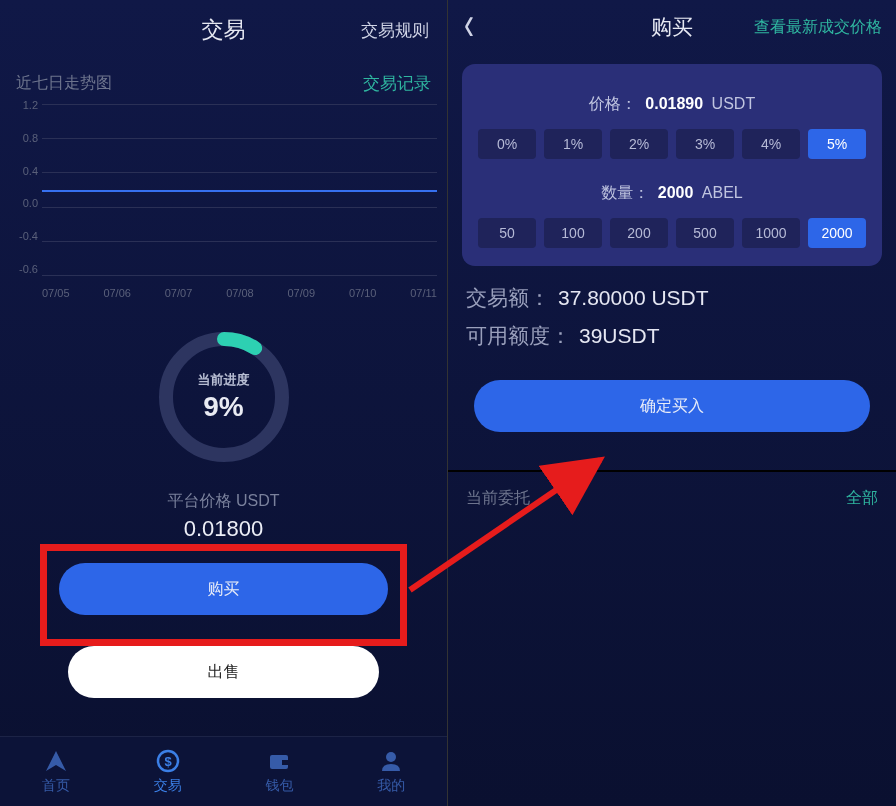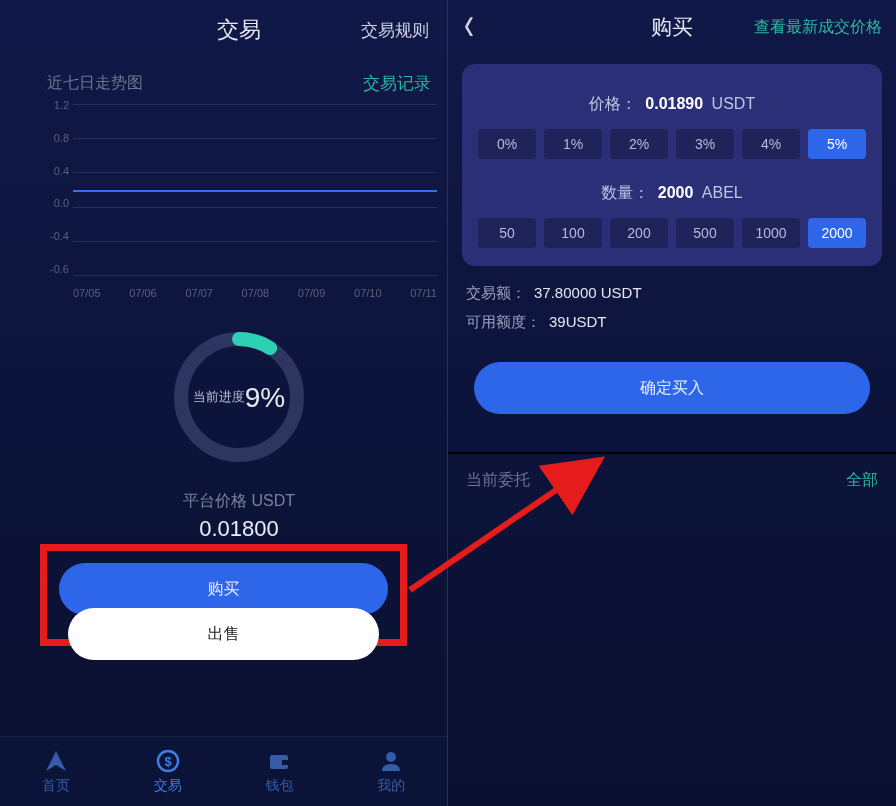--- a/index.html
+++ b/index.html
@@ -1,18 +1,18 @@
 <!DOCTYPE html>
 <html><head>
 <meta charset="utf-8">
 <style>
 * { margin:0; padding:0; box-sizing:border-box; font-family:-apple-system,"Helvetica Neue",Arial,sans-serif; }
 body { width:896px; height:806px; background:#0c1230; display:flex; overflow:hidden; }
 .screen { position:relative; height:806px; background:linear-gradient(#101847,#0a1030); color:#cdd3e8; }
-.left { width:448px; border-right:1px solid #333;padding-left:31px; }
+.left { width:448px; border-right:1px solid #333; }
 .right { width:448px; }
 
 
 .l-header { position:relative; height:60px; display:flex; align-items:center; justify-content:center; }
 .l-title { color:#e6e8f2; font-size:22px; }
 .l-rules { position:absolute; right:18px; color:#d0d4e6; font-size:17px; }
 .l-sub { display:flex; justify-content:space-between; align-items:center; padding:12px 16px 4px; }
 .l-sub-l { color:#6d748d; font-size:16px; }
 .l-sub-r { color:#2fb6a0; font-size:17px; }
 
@@ -20,21 +20,21 @@
 .chart-yaxis { position:absolute; left:0; top:0; bottom:24px; width:28px; display:flex; flex-direction:column; justify-content:space-between; }
 .chart-yaxis span { font-size:11px; color:#5a607a; text-align:right; }
 .chart-grid { position:absolute; left:32px; right:0; top:5px; bottom:24px; }
 .chart-hline { position:absolute; left:0; right:0; border-top:1px solid #2a3056; }
 .chart-line { position:absolute; left:0; right:0; top:50%; height:2px; background:#3670f0; }
 .chart-xaxis { position:absolute; left:32px; right:0; bottom:0; display:flex; justify-content:space-between; }
 .chart-xaxis span { font-size:11px; color:#5a607a; }
 
 .gauge { width:140px; height:140px; margin:28px auto 8px; position:relative; }
 .gauge svg { transform:rotate(-90deg); }
-.gauge-text { position:absolute; inset:0; display:flex; flex-direction:row; align-items:center; justify-content:center; }
+.gauge-text { position:absolute; inset:0; display:flex; flex-direction:column; align-items:center; justify-content:center;font-weight:bold; }
 .gauge-lbl { font-size:13px; color:#b8bed3; }
 .gauge-val { font-size:28px; color:#e9ebf3; margin-top:2px; }
 
 .price-label { text-align:center; margin-top:24px; color:#7a819c; font-size:16px; }
 .price-val { text-align:center; font-size:22px; color:#eceef6; margin-top:4px; }
 
 .btn-outline { position:absolute; left:40px; right:40px; border:7px solid #e61c1c; padding:12px 12px 24px; }
 .btn { display:block; width:100%; height:52px; border-radius:26px; font-size:16px; border:none; cursor:pointer; }
 .btn-blue { background:#2d66e8; color:#e8ecf8; }
 .btn-white { background:#fff; color:#222; }
@@ -49,21 +49,21 @@
 .r-header { position:relative; height:54px; display:flex; align-items:center; justify-content:center; }
 .r-back { position:absolute; left:16px; top:6px; font-size:30px; color:#cfd3e6; font-weight:300; transform:scaleY(1.6); }
 .r-title { color:#e6e8f2; font-size:21px; }
 .r-link { position:absolute; right:14px; color:#2fb6a0; font-size:16px; }
 .box { margin:10px 14px 0; background:#2a2f78; border-radius:13px; padding:20px 16px 18px; }
 .box-row { text-align:center; margin:10px 0 14px; color:#c0c5e0; }
 .box-row .v { color:#fff; font-weight:bold; margin:0 4px; }
 .chips { display:flex; gap:8px; justify-content:space-between; }
 .chip { flex:1; background:#1f235a; color:#b6bad6; font-size:14px; height:30px; border:none; border-radius:4px; cursor:pointer; }
 .chip.sel { background:#2d66e8; color:#fff; }
-.info { margin:18px 18px 0; font-size:15px; }
+.info { margin:18px 18px 0; font-size:21px; }
 .info-row { margin:10px 0; }
 .info-row .k { color:#9aa0bc; margin-right:8px; }
 .info-row .v { color:#e5e7f2; }
 .confirm-wrap { margin:30px 26px 0; }
 .divider { height:2px; background:#000; margin-top:38px; }
 .orders-head { display:flex; justify-content:space-between; align-items:center; padding:16px 18px; }
 .orders-head .t { color:#6d748d; font-size:16px; }
 .orders-head .a { color:#2fb6a0; font-size:16px; }
 
 .arrow { position:absolute; pointer-events:none; }
@@ -120,21 +120,21 @@
       <div class="gauge-val">9%</div>
     </div>
   </div>
 
   <div class="price-label">平台价格 USDT</div>
   <div class="price-val">0.01800</div>
 
   <div class="btn-outline" style="top:544px;">
     <button class="btn btn-blue">购买</button>
   </div>
-  <div class="sell-wrap" style="top:608px;">
+  <div class="sell-wrap" style="top:646px;">
     <button class="btn btn-white">出售</button>
   </div>
 
   <div class="tabbar">
     <div class="tab">
       <div class="tab-icon">
           <svg width="24" height="24" viewBox="0 0 24 24">
             <path d="M12 2 L22 22 L12 16 L2 22 Z" fill="#365ba8"></path>
           </svg>
         </div>

